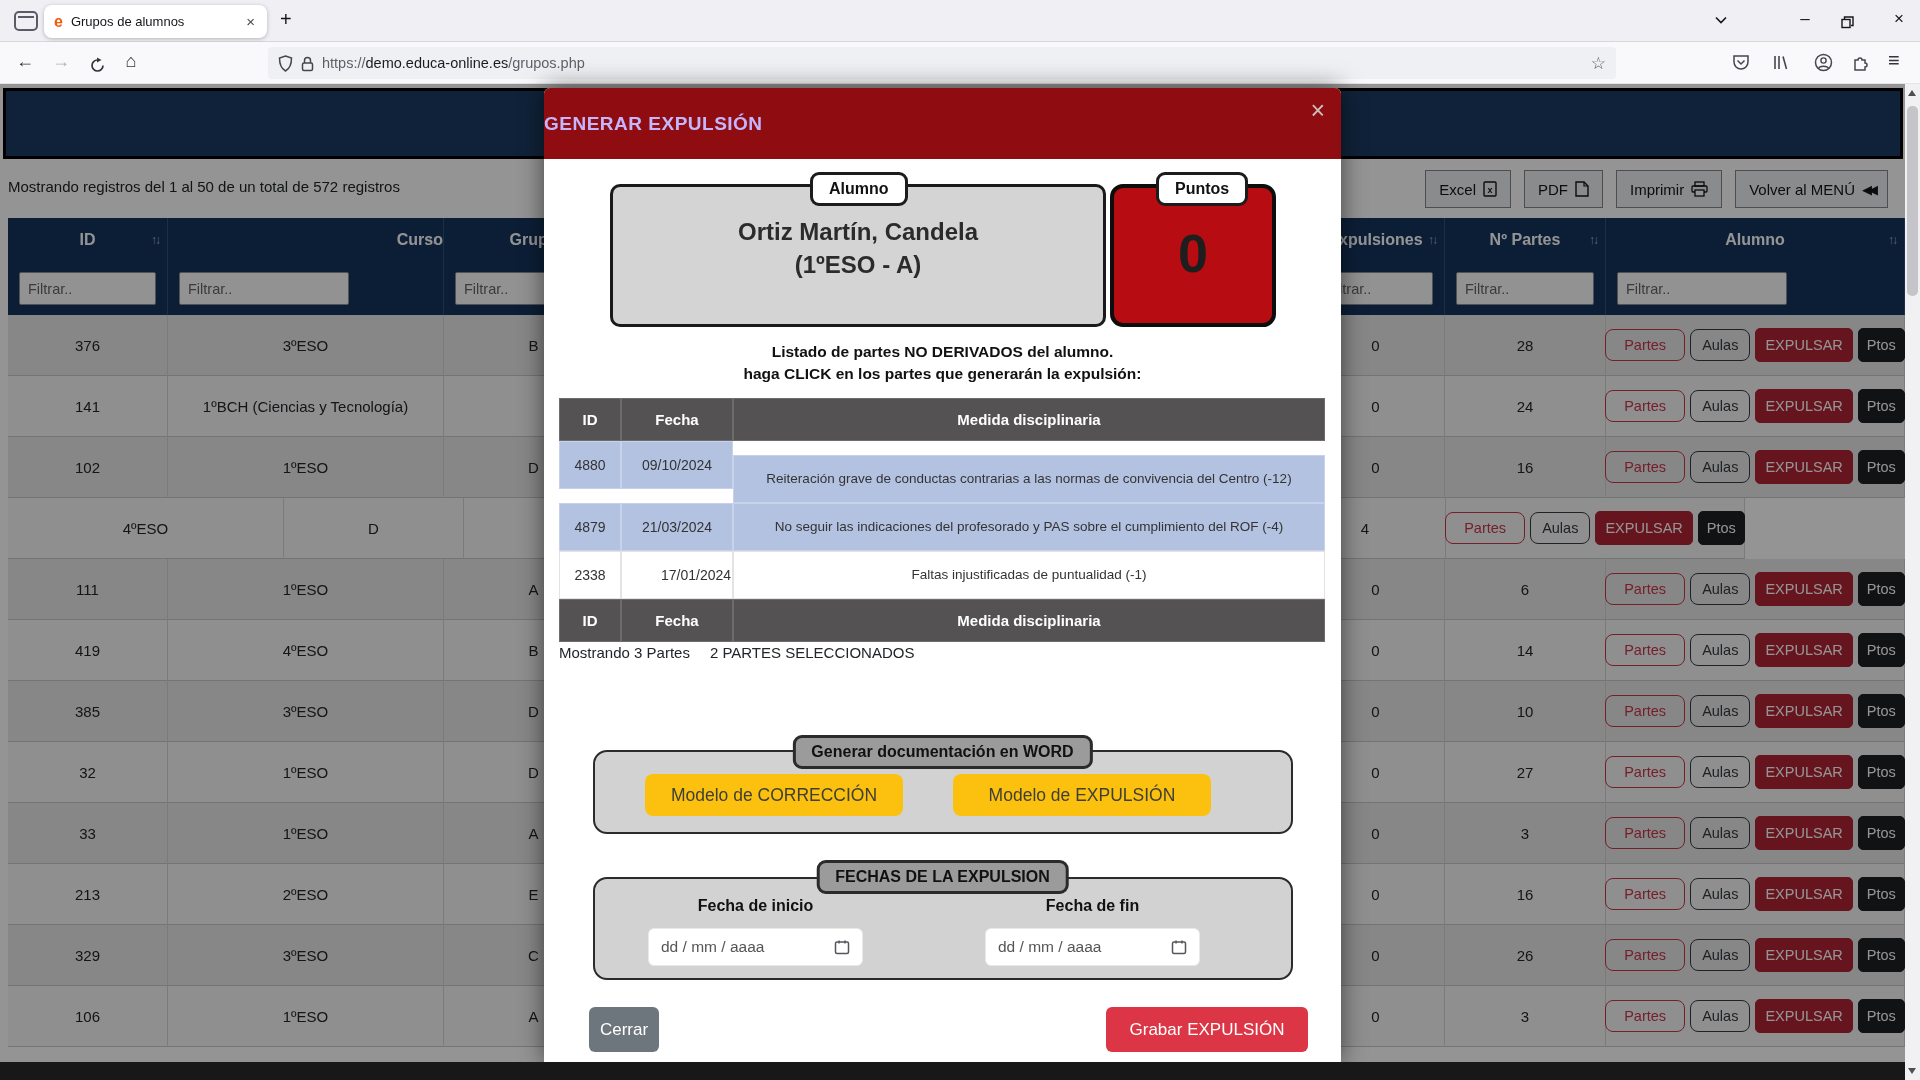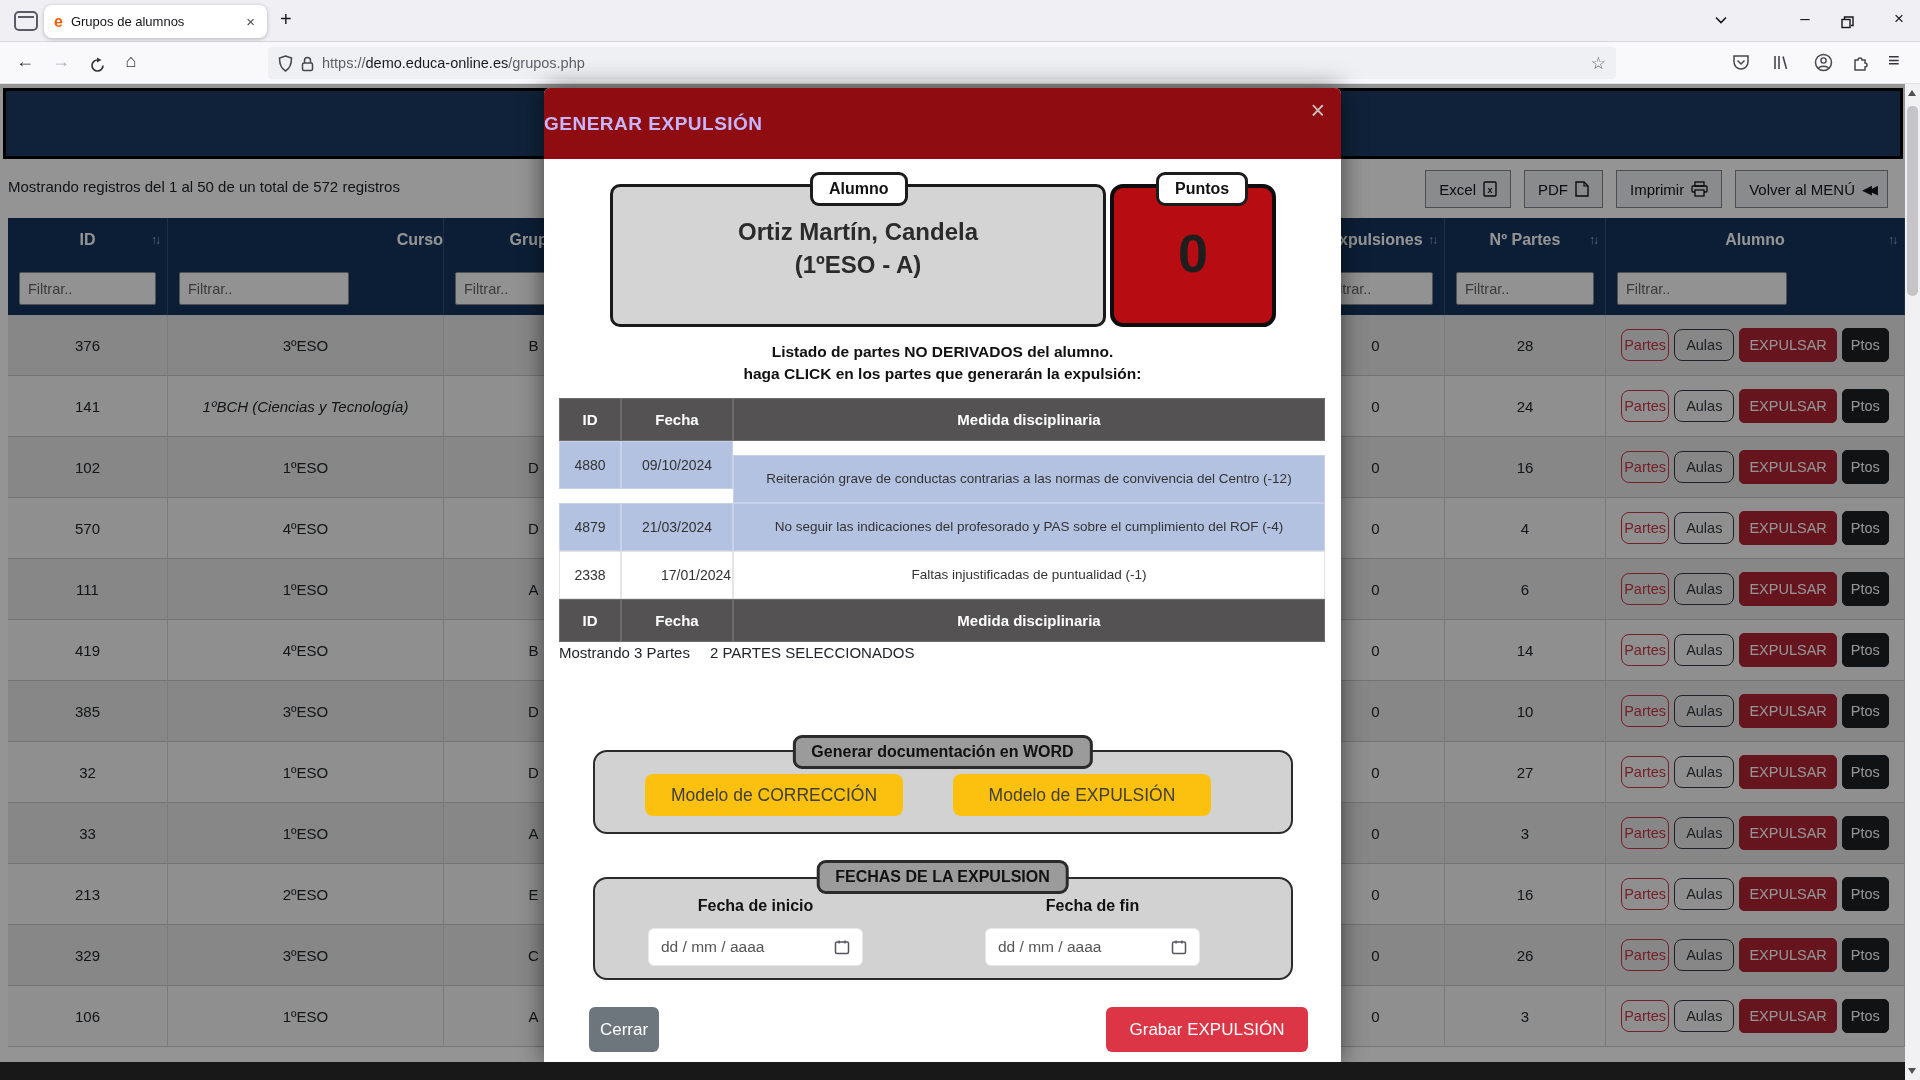--- a/index.html
+++ b/index.html
@@ -39,21 +39,21 @@
 .g-hcell{height:44px;background:#16355e;color:#fff;font-weight:bold;font-size:16px;display:flex;align-items:center;justify-content:center;position:relative;border-right:1px solid #33517a}
 .sort{position:absolute;right:8px;font-weight:normal;font-size:12px;color:rgba(255,255,255,.55);letter-spacing:-2px}
 .g-fcell{height:53px;background:#16355e;padding:10px 11px;border-right:1px solid #33517a}
 .filter-input{width:100%;max-width:170px;height:33px;background:#fcfcfc;border:1px solid #8d8d95;border-radius:2px;padding:0 8px;font-size:14.5px;color:#333;font-family:"Liberation Sans",sans-serif}
 .filter-input::placeholder{color:#666}
 .g-row{height:61px}
 .g-odd .g-cell{background:#e9e9e9}.g-even .g-cell{background:#f7f7f7}
 .g-cell{display:flex;align-items:center;justify-content:center;font-size:15px;color:#212529;border-right:1px solid #d5d5d5;border-bottom:1px solid #c9c9c9}
 .g-btns{gap:5px}
 .rbtn{font-size:14.5px;font-family:"Liberation Sans",sans-serif;cursor:pointer}
-.b-partes{background:transparent;border:1px solid #c9374a;color:#c9374a;border-radius:8px;padding:7px 2px}
+.b-partes{background:transparent;border:1px solid #c9374a;color:#c9374a;border-radius:8px;padding:7px 18px}
 .b-aulas{background:transparent;border:1px solid #343a40;color:#343a40;border-radius:8px;padding:7px 11px}
 .b-expulsar{background:#b02534;border:1px solid #b02534;color:#fff;border-radius:5px;padding:8px 9px}
 .b-ptos{background:#1c2024;border:1px solid #1c2024;color:#fff;border-radius:5px;padding:8px 8px}
 
 .dim{position:absolute;left:0;top:84px;width:1905px;height:978px;background:rgba(0,0,0,.42);z-index:30}
 .bottombar{position:absolute;left:0;top:1062px;width:1905px;height:18px;background:#181818;z-index:55}
 
 .vscroll{position:absolute;right:0;top:84px;width:15px;height:996px;background:#f1f1f3;z-index:60}
 .sarr{position:absolute;left:3px;width:0;height:0;border-left:4.5px solid transparent;border-right:4.5px solid transparent}
 .sarr.up{top:6px;border-bottom:6px solid #505050}
@@ -254,21 +254,21 @@
             <div class="g-cell" style="width: 161px;">28</div>
             <div class="g-cell g-btns" style="width: 299px;">
               <button class="rbtn b-partes">Partes</button>
               <button class="rbtn b-aulas">Aulas</button>
               <button class="rbtn b-expulsar">EXPULSAR</button>
               <button class="rbtn b-ptos">Ptos</button>
             </div>
           </div>
           <div class="g-row g-even">
             <div class="g-cell" style="width: 160px;">141</div>
-            <div class="g-cell" style="width: 276px; font-style: italic;">1ºBCH (Ciencias y Tecnología)</div>
+            <div class="g-cell" style="width: 276px;">1ºBCH (Ciencias y Tecnología)</div>
             <div class="g-cell" style="width: 180px;"></div>
             <div class="g-cell" style="width: 683px;"></div>
             <div class="g-cell" style="width: 138px;">0</div>
             <div class="g-cell" style="width: 161px;">24</div>
             <div class="g-cell g-btns" style="width: 299px;">
               <button class="rbtn b-partes">Partes</button>
               <button class="rbtn b-aulas">Aulas</button>
               <button class="rbtn b-expulsar">EXPULSAR</button>
               <button class="rbtn b-ptos">Ptos</button>
             </div>
@@ -281,21 +281,20 @@
             <div class="g-cell" style="width: 138px;">0</div>
             <div class="g-cell" style="width: 161px;">16</div>
             <div class="g-cell g-btns" style="width: 299px;">
               <button class="rbtn b-partes">Partes</button>
               <button class="rbtn b-aulas">Aulas</button>
               <button class="rbtn b-expulsar">EXPULSAR</button>
               <button class="rbtn b-ptos">Ptos</button>
             </div>
           </div>
           <div class="g-row g-even">
-            <div class="g-cell" style="width: 160px;">570</div>
             <div class="g-cell" style="width: 276px;">4ºESO</div>
             <div class="g-cell" style="width: 180px;">D</div>
             <div class="g-cell" style="width: 683px;"></div>
             <div class="g-cell" style="width: 138px;">0</div>
             <div class="g-cell" style="width: 161px;">4</div>
             <div class="g-cell g-btns" style="width: 299px;">
               <button class="rbtn b-partes">Partes</button>
               <button class="rbtn b-aulas">Aulas</button>
               <button class="rbtn b-expulsar">EXPULSAR</button>
               <button class="rbtn b-ptos">Ptos</button>

